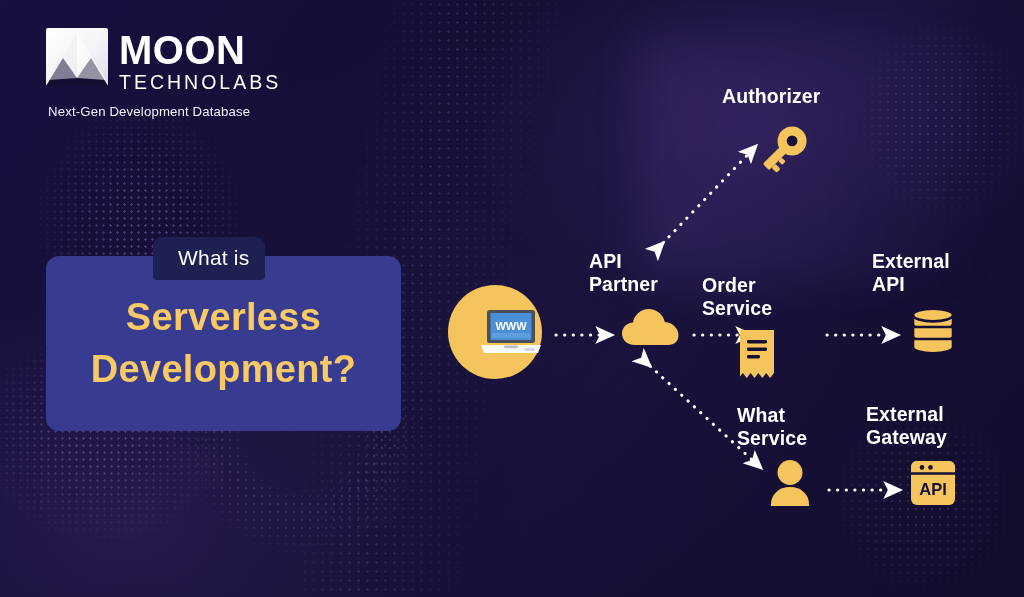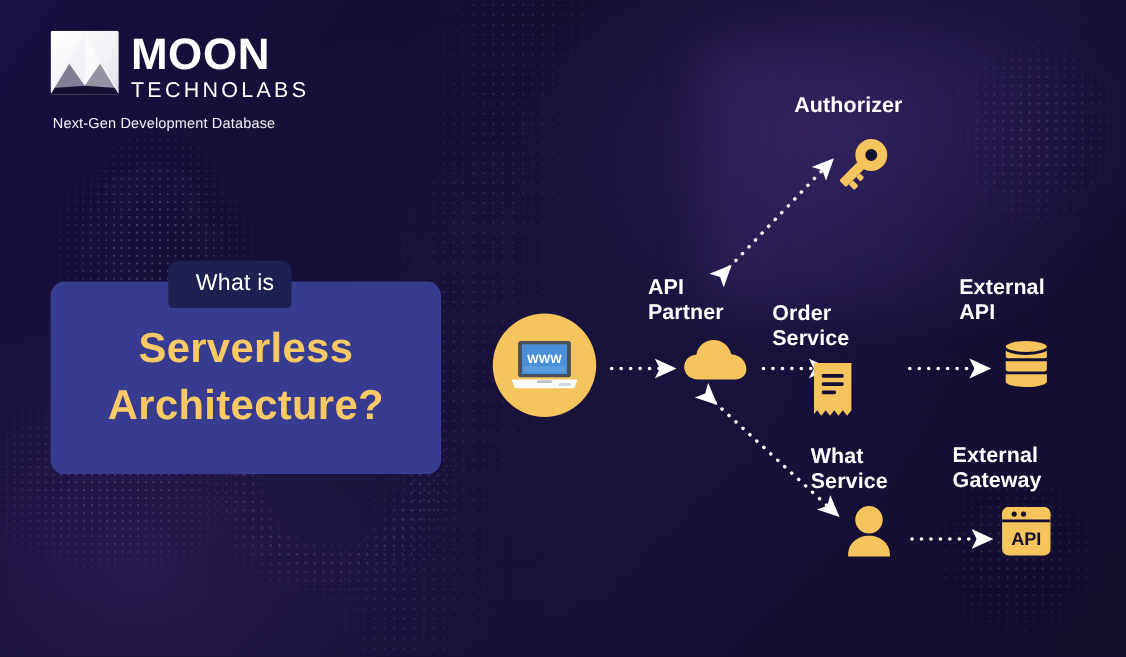--- a/index.html
+++ b/index.html
@@ -121,21 +121,21 @@
     color:#ffffff; font-size:19.5px; font-weight:700;
     text-align:left; line-height:1.17; letter-spacing:.1px;
     white-space:nowrap;
   }
   .node-icon { display:flex; justify-content:center; align-items:center; }
 
   #node-client { left:448px; top:285px; }
   #client-circle {
     width:94px; height:94px; border-radius:50%;
     background:#f6c45c;
-    display:flex; align-items:center; justify-content:center;
+    display:flex; align-items:center; justify-content:flex-end;
   }
 
   #node-gateway   { left:589px; top:250px; width:126px; }
   #node-authorizer{ left:722px; top:85px;  width:125px; }
   #node-order     { left:702px; top:252px; width:110px;margin-top:22px; }
   #node-extapi    { left:872px; top:250px; width:122px; }
   #node-user      { left:737px; top:404px; width:106px; }
   #node-extdb     { left:866px; top:403px; width:134px; }
 
   .node-icon { margin-top:11px; }
@@ -175,21 +175,21 @@
         <div id="logo-moon">MOON</div>
         <div id="logo-techno">TECHNOLABS</div>
       </div>
     </div>
     <div id="logo-tagline">Next-Gen Development Database</div>
   </div>
 
   <div id="tab-what-is">What is</div>
   <div id="title-card">
     <div class="title-line">Serverless</div>
-    <div class="title-line">Architecture?</div>
+    <div class="title-line">Development?</div>
   </div>
 
   <div id="diagram">
 
     <svg id="arrows" viewBox="0 0 1024 597">
       <defs>
         <marker id="ah" markerWidth="7" markerHeight="7" refX="5.4" refY="3.2" orient="auto">
           <path d="M0,0.3 L6.4,3.2 L0,6.1 L1.5,3.2 Z" fill="#ffffff"></path>
         </marker>
       </defs>

